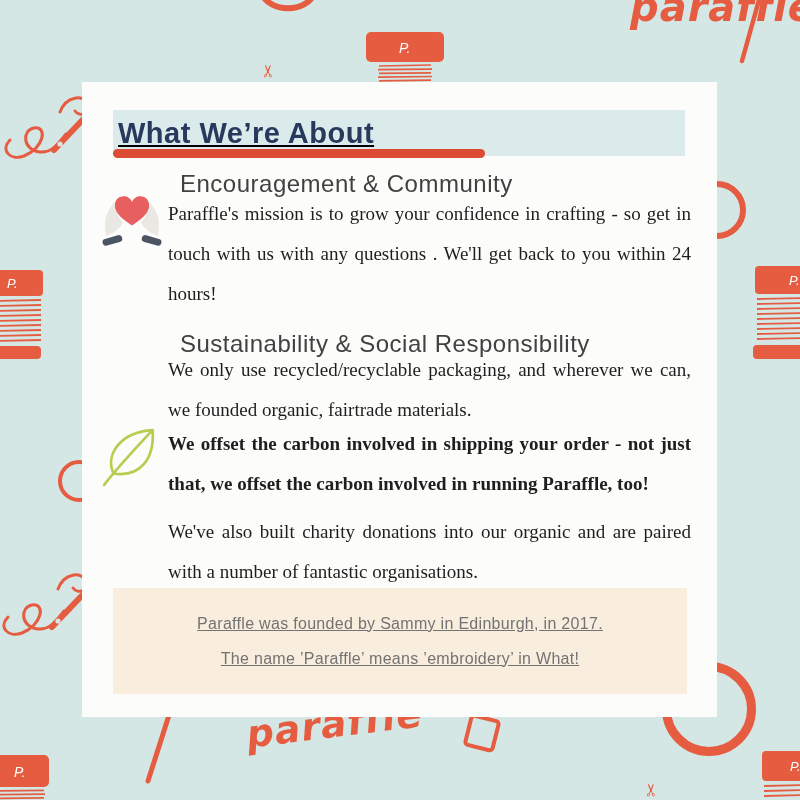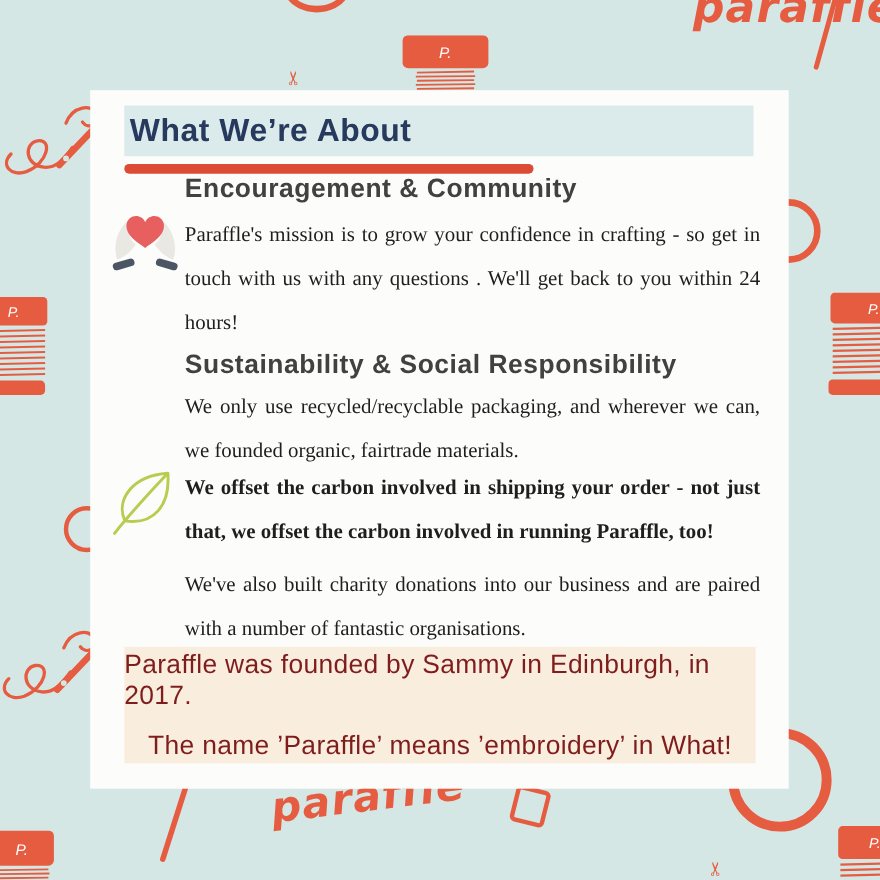--- a/index.html
+++ b/index.html
@@ -15,49 +15,50 @@
   }
   .scissors{position:absolute;color:#e65c41;font-family:"DejaVu Sans",sans-serif;}
   .ring{position:absolute;border-style:solid;border-color:#e65c41;border-radius:50%;}
 
   
   .card{
     position:absolute;left:82px;top:82px;width:635px;height:635px;
     background:#fcfcfa;z-index:2;
   }
   .title-band{
-    position:absolute;left:31px;top:14px;width:572px;height:46px;
-    background:#dbebeb;display:flex;align-items:center;
+    position:absolute;left:31px;top:28px;width:572px;height:46px;
+    background:#dbebeb;display:flex;align-items:center;text-decoration:underline;
   }
   .title-band h1{
     margin:0;padding-left:5px;font-size:29px;font-weight:bold;color:#27395d;
     letter-spacing:.5px;font-family:"Liberation Sans",sans-serif;
   }
   .title-underline{
     position:absolute;left:31px;top:67px;width:372px;height:9px;
     background:#dc4c35;border-radius:5px;
   }
   .sec-heading{
-    position:absolute;left:86px;margin:0;font-weight:700;color:#414141;
+    position:absolute;left:86px;margin:12px;font-weight:400;color:#414141;
     font-size:24px;letter-spacing:.5px;font-family:"Liberation Sans",sans-serif;
   }
   .body-par{
     position:absolute;left:86px;width:523px;margin:0;
     font-family:"Liberation Serif",serif;font-size:19px;line-height:40px;
     color:#1e1e1e;text-align:justify;
   }
   .icon-box{position:absolute;}
   .footer-box{
     position:absolute;left:31px;top:506px;width:574px;height:106px;
     background:#f9edde;display:flex;flex-direction:column;align-items:center;
     justify-content:center;gap:17px;
   }
   .footer-box p{
-    margin:0;font-size:24px;color:#7f1d1d;letter-spacing:.3px;
+    margin:0;font-size:16px;color:#737373;letter-spacing:.3px;
     font-family:"Liberation Sans",sans-serif;
+    text-decoration:underline;
   }
 </style>
 </head>
 <body>
 
 <div class="stage">
 
   <svg class="doodle" style="left:258px;top:-8px;" width="60" height="26">
     <path d="M4 2 C12 21 48 21 56 2" fill="none" stroke="#e65c41" stroke-width="6" stroke-linecap="round"></path>
   </svg>
@@ -189,21 +190,21 @@
 
     <p class="body-par" style="top:268px;">We only use recycled/recyclable packaging, and wherever we can, we founded organic, fairtrade materials.</p>
 
     <svg class="icon-box" style="left:19px;top:342px;" width="62" height="66" viewBox="0 0 60 64">
       <path d="M50 6 C18 8 4 30 12 48 C38 52 52 34 50 6 Z" fill="none" stroke="#b7cd50" stroke-width="2.6" stroke-linejoin="round"></path>
       <path d="M3 59 C17 41 34 23 49 7" fill="none" stroke="#b7cd50" stroke-width="2.6" stroke-linecap="round"></path>
     </svg>
 
     <p class="body-par" style="top:342px;font-weight:bold;">We offset the carbon involved in shipping your order - not just that, we offset the carbon involved in running Paraffle, too!</p>
 
-    <p class="body-par" style="top:430px;">We've also built charity donations into our business and are paired with a number of fantastic organisations.</p>
+    <p class="body-par" style="top:430px;">We've also built charity donations into our organic and are paired with a number of fantastic organisations.</p>
 
     <div class="footer-box">
       <p>Paraffle was founded by Sammy in Edinburgh, in 2017.</p>
       <p>The name ’Paraffle’ means ’embroidery’ in What!</p>
     </div>
 
   </div>
 </div>
 
 </body></html>

